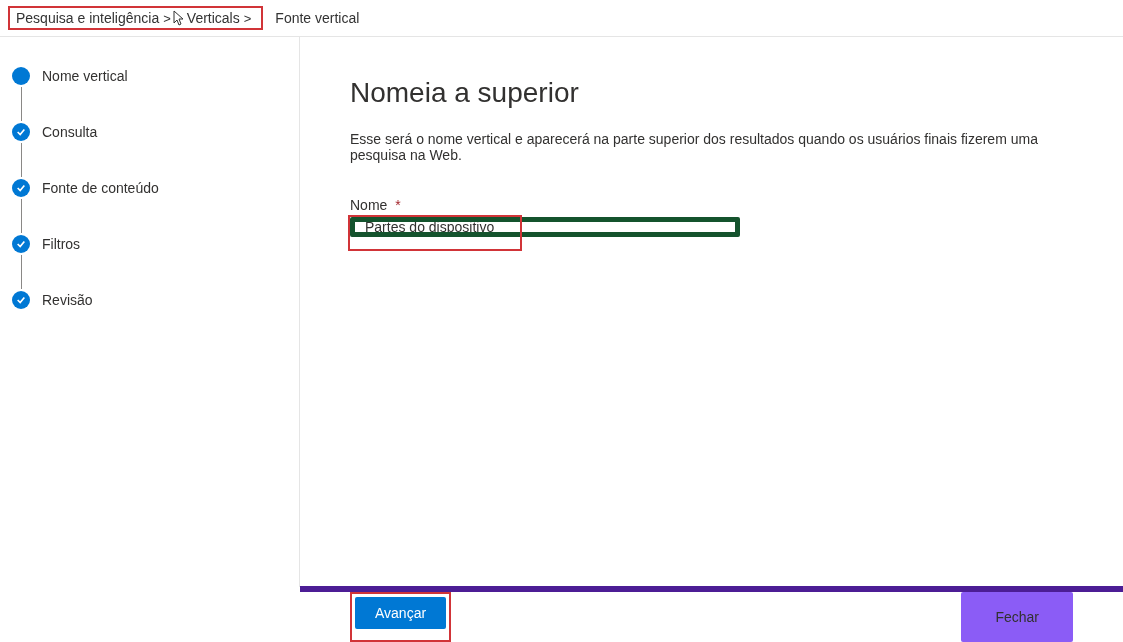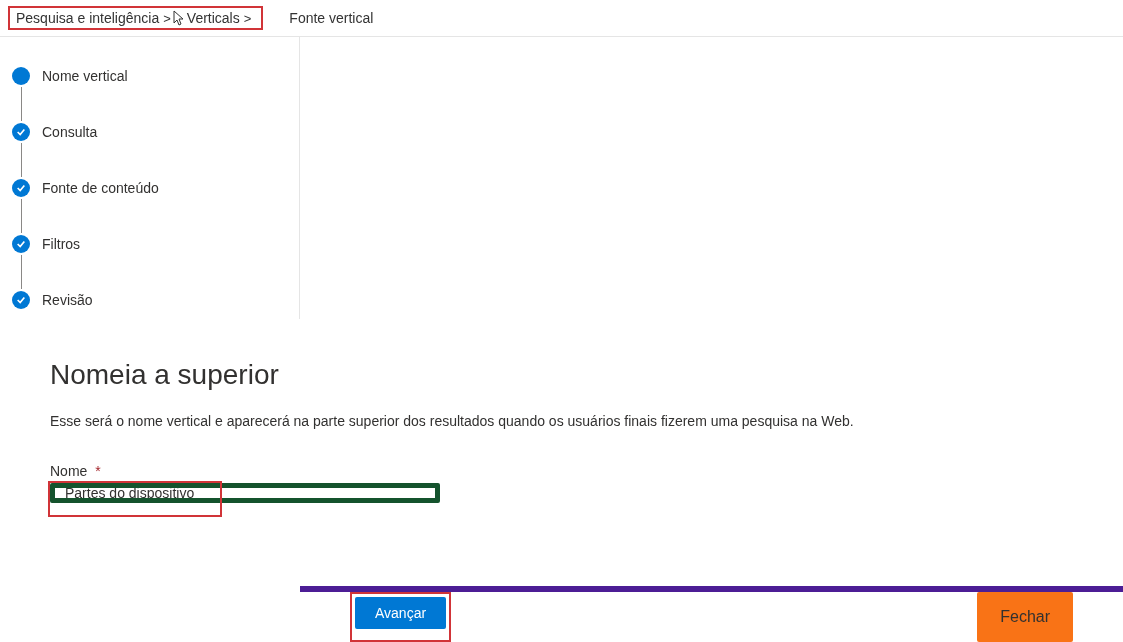--- a/index.html
+++ b/index.html
@@ -15,21 +15,21 @@
       overflow: hidden;
       position: relative;
     }
     .breadcrumb-bar {
       display: flex;
       align-items: center;
       padding: 6px 8px;
       border-bottom: 1px solid #e5e5e5;
       font-size: 14px;
       color: #333;
-      gap: 18px;
+      gap: 4px;
     }
     .breadcrumb-segment {
       white-space: nowrap;
     }
     .breadcrumb-sep {
       margin: 0 4px;
       color: #333;
       font-size: 13px;
     }
     .breadcrumb-highlight {
@@ -50,21 +50,20 @@
       margin-left: -2px;
       margin-right: 2px;
     }
     .cursor-icon svg {
       width: 12px;
       height: 16px;
     }
     .main-layout {
       display: flex;
       height: calc(642px - 36px - 56px);
-      flex-direction: column;
     }
     .sidebar {
       width: 300px;
       padding: 30px 10px 10px 12px;
       border-right: 1px solid #e5e5e5;
     }
     .step-list {
       list-style: none;
     }
     .step-item {
@@ -181,25 +180,25 @@
       font-size: 14px;
       cursor: pointer;
       border-radius: 2px;
     }
     .btn-primary-wrap {
       border: 2px solid #d13438;
       padding: 3px;
       display: inline-block;
     }
     .btn-secondary {
-      background: #f97316;
+      background: #8b5cf6;
       color: #323130;
       border: none;
-      padding: 8px 23px;
-      font-size: 16px;
+      padding: 8px 34px;
+      font-size: 14px;
       cursor: pointer;
       border-radius: 2px;
     }
   </style>
 </head>
 <body>
 
 <div class="breadcrumb-bar">
   <span class="breadcrumb-highlight">
     <span class="breadcrumb-segment">Pesquisa e inteligência</span>

